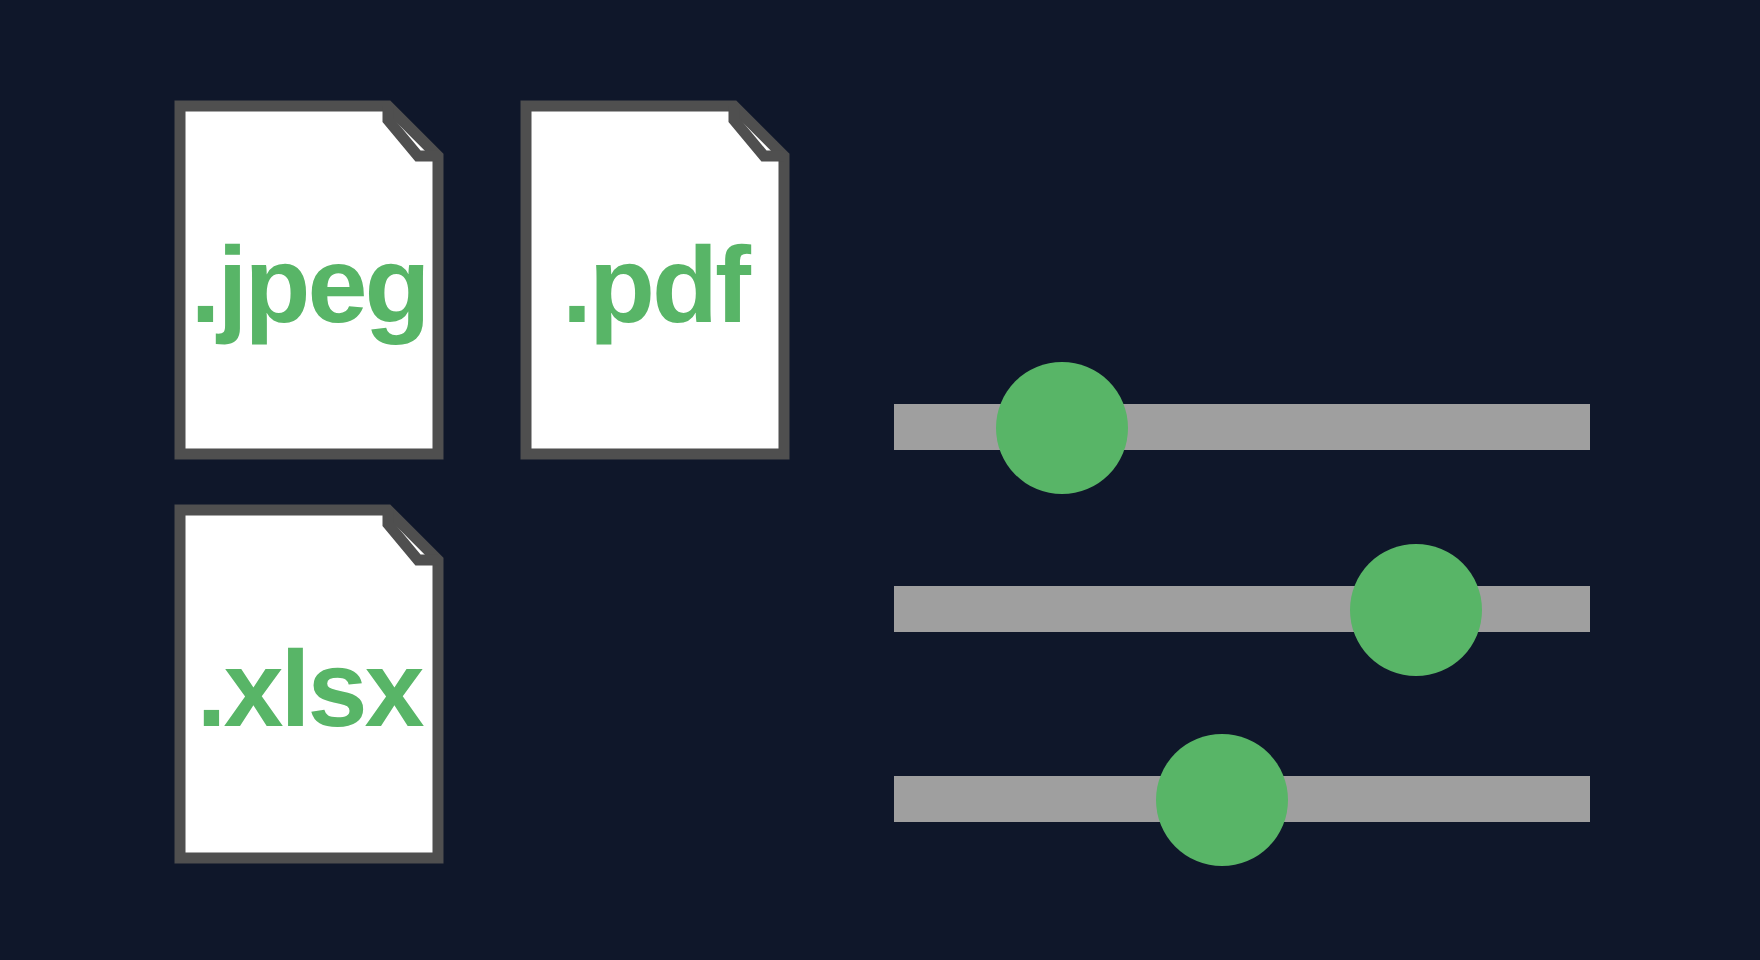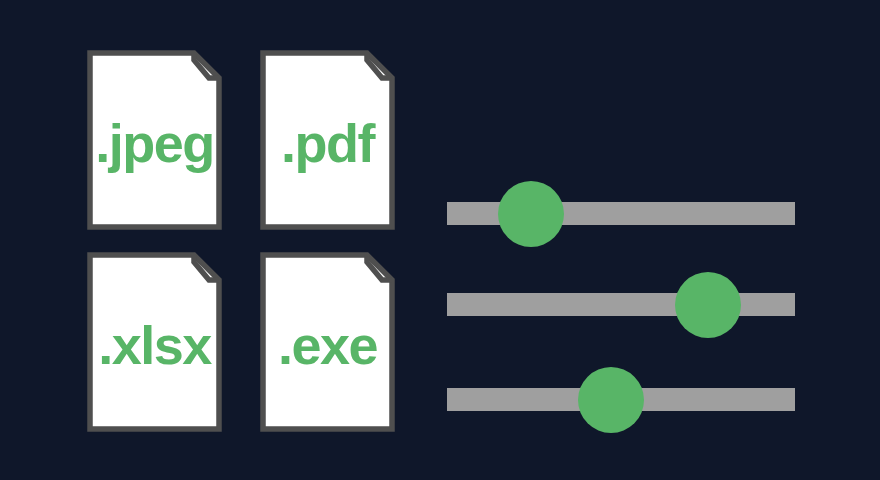--- a/index.html
+++ b/index.html
@@ -94,27 +94,20 @@
   </div>
 
   <div class="file-icon pos-doc-3">
     <svg viewBox="0 0 135 180">
       <path d="M3 3 L107 3 L132 28 L132 177 L3 177 Z" fill="#ffffff" stroke="#4f4f4f" stroke-width="5.5" stroke-linejoin="miter"></path>
       <path d="M107 3 L107 10 L122 28 L132 28" fill="none" stroke="#4f4f4f" stroke-width="5.5" stroke-linejoin="miter"></path>
     </svg>
     <div class="file-ext">.xlsx</div>
   </div>
 
-  <div class="file-icon pos-doc-4">
-    <svg viewBox="0 0 135 180">
-      <path d="M3 3 L107 3 L132 28 L132 177 L3 177 Z" fill="#ffffff" stroke="#4f4f4f" stroke-width="5.5" stroke-linejoin="miter"></path>
-      <path d="M107 3 L107 10 L122 28 L132 28" fill="none" stroke="#4f4f4f" stroke-width="5.5" stroke-linejoin="miter"></path>
-    </svg>
-    <div class="file-ext">.exe</div>
-  </div>
 
   <div class="slider-track pos-track-1">
     <div class="slider-knob" style="left: 24%;"></div>
   </div>
   <div class="slider-track pos-track-2">
     <div class="slider-knob" style="left: 75%;"></div>
   </div>
   <div class="slider-track pos-track-3">
     <div class="slider-knob" style="left: 47%;"></div>
   </div>

